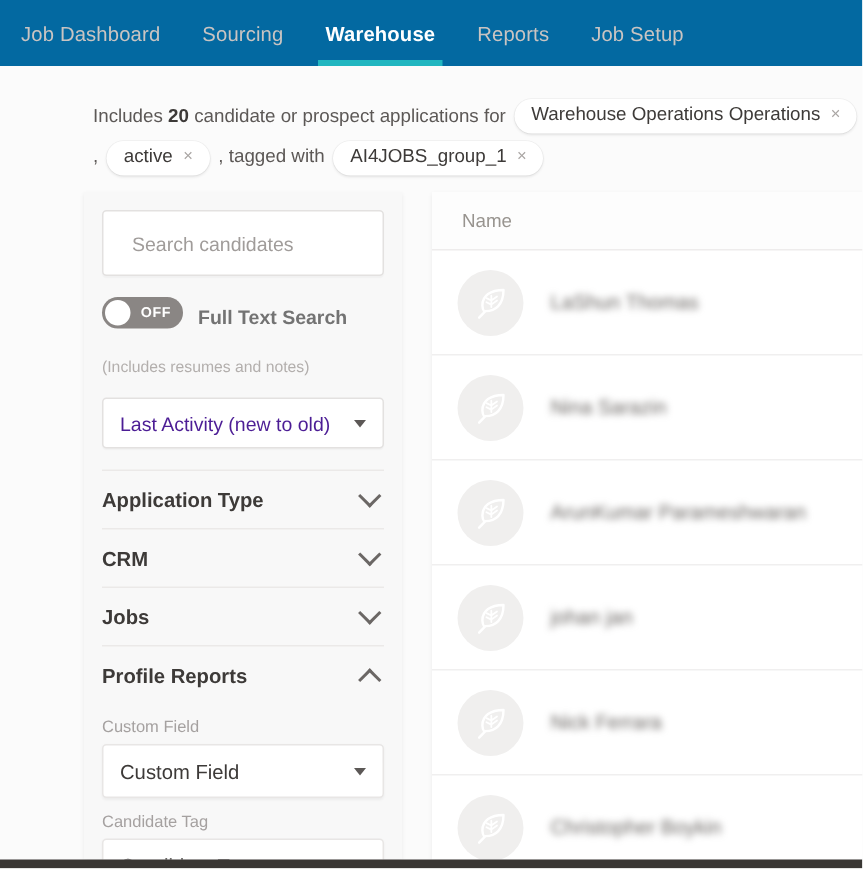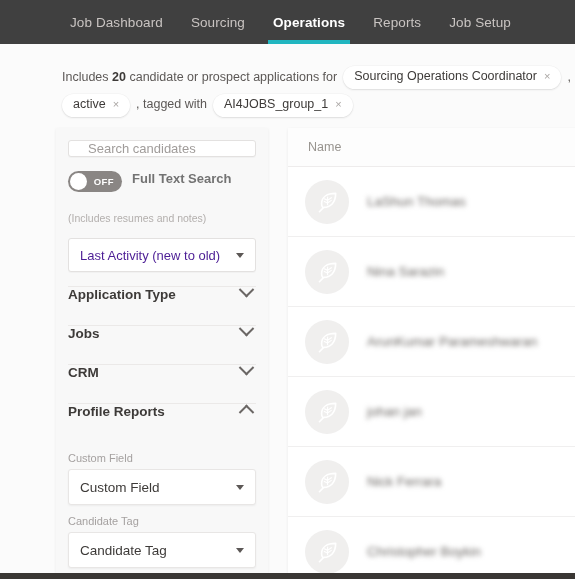--- a/index.html
+++ b/index.html
@@ -19,24 +19,23 @@
     background: #fbfbfb;
     overflow: hidden;
   }
 
   
   .topnav {
     position: absolute;
     top: 0; left: 0;
     width: 575px;
     height: 44px;
-    background: #404040;
+    background: #0369a1;
     display: flex;
     align-items: stretch;
-    padding-left: 56px;
   }
   .nav-item {
     position: relative;
     display: flex;
     align-items: center;
     padding: 0 14px;
     font-size: 13.5px;
     color: #c9c4c2;
     letter-spacing: .1px;
     white-space: nowrap;
@@ -98,21 +97,21 @@
     top: 128px; left: 56px;
     width: 212px;
     height: 445px;
     background: #f8f8f8;
     box-shadow: 0 1px 3px rgba(0,0,0,.07);
     padding: 12px 12px 0 12px;
     overflow: hidden;
   }
 
   .search-box {
-    height: 17px;
+    height: 44px;
     background: #ffffff;
     border: 1px solid #e3e1e0;
     border-radius: 3px;
     display: flex;
     align-items: center;
     padding: 0 9px;
     gap: 8px;
     box-shadow: 0 1px 1px rgba(0,0,0,.03);
   }
   .search-box input {
@@ -121,21 +120,21 @@
     flex: 1;
     font-size: 13px;
     font-family: inherit;
     color: #3d3a38;
     background: transparent;
   }
   .search-box input::placeholder { color: #a09c9a; }
 
   .toggle-row {
     display: flex;
-    align-items: flex-start;
+    align-items: flex-end;
     gap: 10px;
     margin-top: 14px;
   }
   .toggle {
     width: 54px; height: 21px;
     border-radius: 11px;
     background: #8a8684;
     position: relative;
     cursor: pointer;
     flex: none;
@@ -189,21 +188,21 @@
     border-right: 4.5px solid transparent;
     border-top: 5.5px solid #5c5856;
     flex: none;
   }
 
   .accordion { margin-top: 14px; }
   .acc-row {
     height: 39px;
     border-top: 1px solid #ebe9e8;
     display: flex;
-    align-items: flex-start;
+    align-items: center;
     justify-content: space-between;
     font-size: 13.5px;
     font-weight: bold;
     color: #3d3a38;
     cursor: pointer;
   }
   .chev {
     width: 11px; height: 11px;
     border-right: 2px solid #6b6765;
     border-bottom: 2px solid #6b6765;
@@ -295,40 +294,40 @@
 <div id="app">
 
   <div class="topnav">
     <div class="nav-item">
       <span>Job Dashboard</span>
     </div>
     <div class="nav-item">
       <span>Sourcing</span>
     </div>
     <div class="nav-item active">
-      <span>Operations</span>
+      <span>Warehouse</span>
       <span class="nav-underline"></span>
     </div>
     <div class="nav-item">
       <span>Reports</span>
     </div>
     <div class="nav-item">
       <span>Job Setup</span>
     </div>
   </div>
 
   <div class="filter-bar">
     <span class="fb-text">
       <span>Includes</span>
       <b>20</b>
       <span>candidate or prospect applications for</span>
     </span>
 
     <span class="chip">
-      <span>Sourcing Operations Coordinator</span>
+      <span>Warehouse Operations Operations</span>
       <span class="chip-x">×</span>
     </span>
 
     <span class="fb-text">,</span>
 
     <span class="chip">
       <span>active</span>
       <span class="chip-x">×</span>
     </span>
 
@@ -363,25 +362,25 @@
       <span>Last Activity (new to old)</span>
       <span class="caret"></span>
     </div>
 
     <div class="accordion">
       <div class="acc-row">
         <span>Application Type</span>
         <span class="chev down"></span>
       </div>
       <div class="acc-row">
+        <span>CRM</span>
+        <span class="chev down"></span>
+      </div>
+      <div class="acc-row">
         <span>Jobs</span>
-        <span class="chev down"></span>
-      </div>
-      <div class="acc-row">
-        <span>CRM</span>
         <span class="chev down"></span>
       </div>
       <div class="acc-row">
         <span>Profile Reports</span>
         <span class="chev up"></span>
       </div>
     </div>
 
     <div class="field-group">
       <div class="field-label">Custom Field</div>

